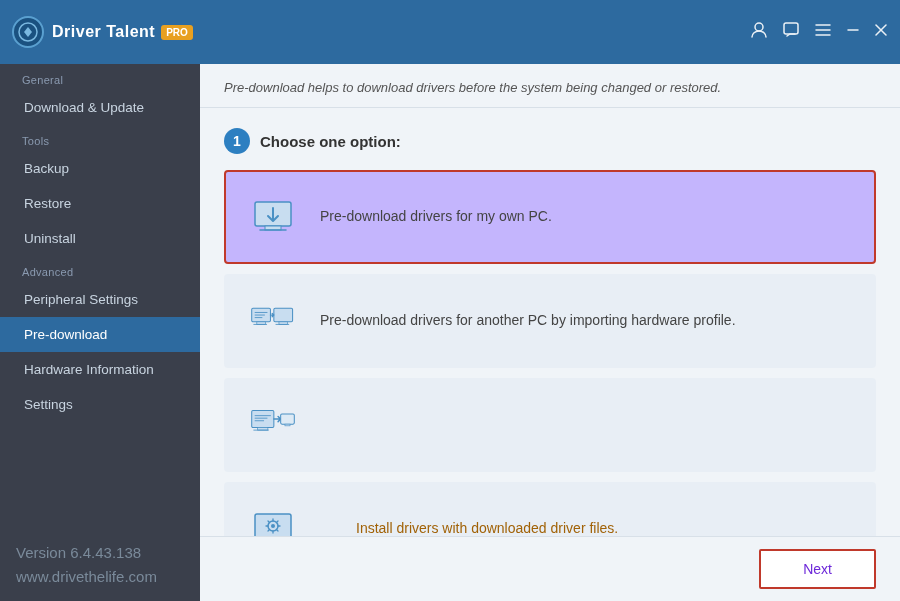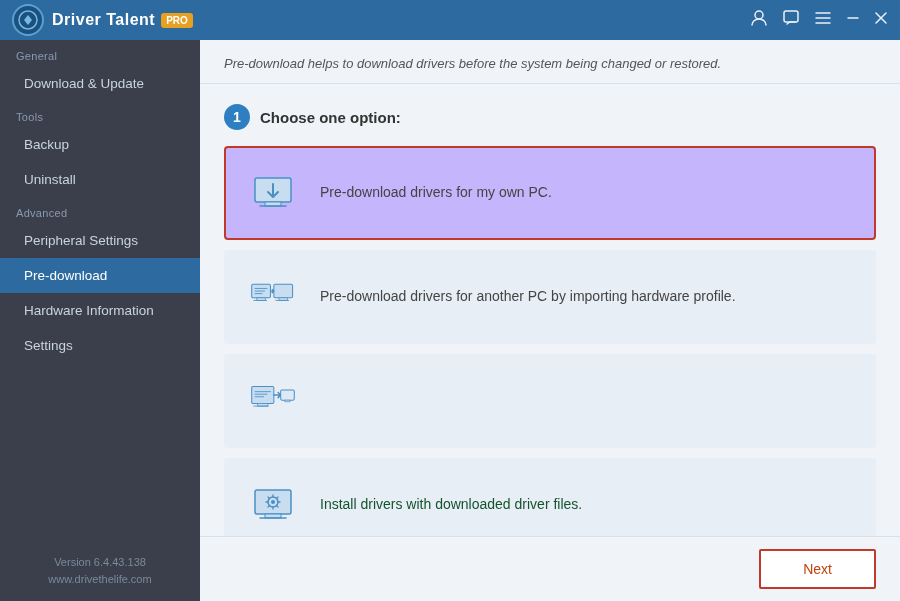--- a/index.html
+++ b/index.html
@@ -9,21 +9,21 @@
       font-family: 'Segoe UI', Arial, sans-serif;
       display: flex;
       flex-direction: column;
       overflow: hidden;
       background: #e8edf2;
     }
 
     
     .title-bar {
       background: #2d6a9f;
-      height: 40px;
+      height: 64px;
       display: flex;
       align-items: center;
       padding: 11px 12px;
       flex-shrink: 0;
     }
     .title-bar-logo {
       width: 32px;
       height: 32px;
       border-radius: 50%;
       background: #1a5180;
@@ -80,41 +80,41 @@
       flex-direction: column;
       flex-shrink: 0;
       overflow: hidden;
     }
     .sidebar-section-label {
       color: #8a9ab0;
       font-size: 11px;
       padding: 10px 16px 4px;
       text-transform: none;
       letter-spacing: 0.3px;
+      margin-left: 6px;
     }
     .sidebar-item {
       display: flex;
       align-items: center;
       padding: 10px 24px;
       color: #c8d4e0;
       font-size: 13.5px;
       cursor: pointer;
       transition: background 0.15s;
     }
     .sidebar-item.active {
       background: #2d6a9f;
       color: white;
     }
     .sidebar-footer {
       margin-top: auto;
       padding: 12px 16px;
       color: #7a8a9a;
-      font-size: 11px;
+      font-size: 15px;
       line-height: 1.6;
-      text-align: center;
     }
 
     
     .content {
       flex: 1;
       background: #f0f4f8;
       display: flex;
       flex-direction: column;
       overflow: hidden;
     }
@@ -193,21 +193,21 @@
     .bottom-bar {
       padding: 12px 24px;
       display: flex;
       justify-content: flex-end;
       background: #f0f4f8;
       border-top: 1px solid #d8e0e8;
     }
     .next-btn {
       border: 2px solid #c0392b;
       background: white;
-      color: #c2410c;
+      color: #6d28d9;
       padding: 10px 42px;
       font-size: 14px;
       cursor: pointer;
       border-radius: 2px;
       font-weight: 500;
       transition: background 0.15s;
     }
 
     
     .option-icon svg {
@@ -266,20 +266,23 @@
   <div class="sidebar">
     <div class="sidebar-section-label">General</div>
     <div class="sidebar-item">
       <span>Download &amp; Update</span>
     </div>
     <div class="sidebar-section-label">Tools</div>
     <div class="sidebar-item">
       <span>Backup</span>
     </div>
     <div class="sidebar-item">
+      <span>Restore</span>
+    </div>
+    <div class="sidebar-item">
       <span>Uninstall</span>
     </div>
     <div class="sidebar-section-label">Advanced</div>
     <div class="sidebar-item">
       <span>Peripheral Settings</span>
     </div>
     <div class="sidebar-item active">
       <span>Pre-download</span>
     </div>
     <div class="sidebar-item">
@@ -362,21 +365,21 @@
           <svg viewBox="0 0 46 46" fill="none">
             <rect x="5" y="8" width="36" height="24" rx="2" fill="#c8ddf0" stroke="#4a90c4" stroke-width="1.5"></rect>
             <rect x="15" y="32" width="16" height="4" fill="#c8ddf0" stroke="#4a90c4" stroke-width="1"></rect>
             <line x1="10" y1="36" x2="36" y2="36" stroke="#4a90c4" stroke-width="1.5" stroke-linecap="round"></line>
 
             <circle cx="23" cy="20" r="5" fill="none" stroke="#4a90c4" stroke-width="1.5"></circle>
             <circle cx="23" cy="20" r="2" fill="#4a90c4"></circle>
             <path d="M23 13 L23 15 M23 25 L23 27 M16 20 L18 20 M28 20 L30 20 M18 15 L19.5 16.5 M26.5 23.5 L28 25 M28 15 L26.5 16.5 M19.5 23.5 L18 25" stroke="#4a90c4" stroke-width="1.3" stroke-linecap="round"></path>
           </svg>
         </div>
-        <div class="option-text" style="color: #14532d;">Install drivers with downloaded driver files.</div>
+        <div class="option-text" style="color: #a16207; margin-left: 36px;">Install drivers with downloaded driver files.</div>
       </div>
     </div>
 
     <div class="bottom-bar">
       <button class="next-btn">Next</button>
     </div>
   </div>
 </div>
 
 </body></html>

